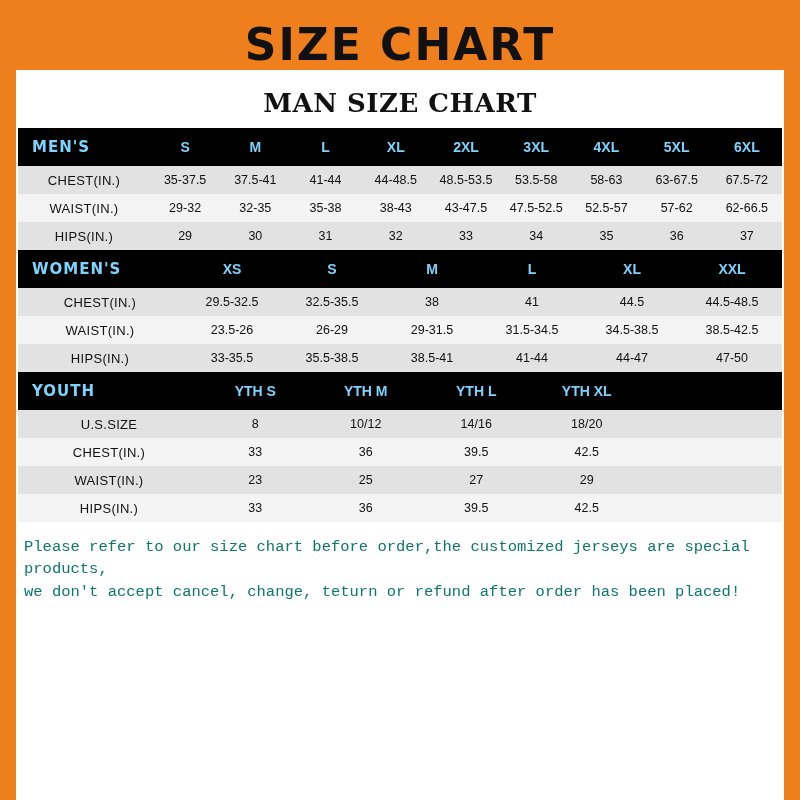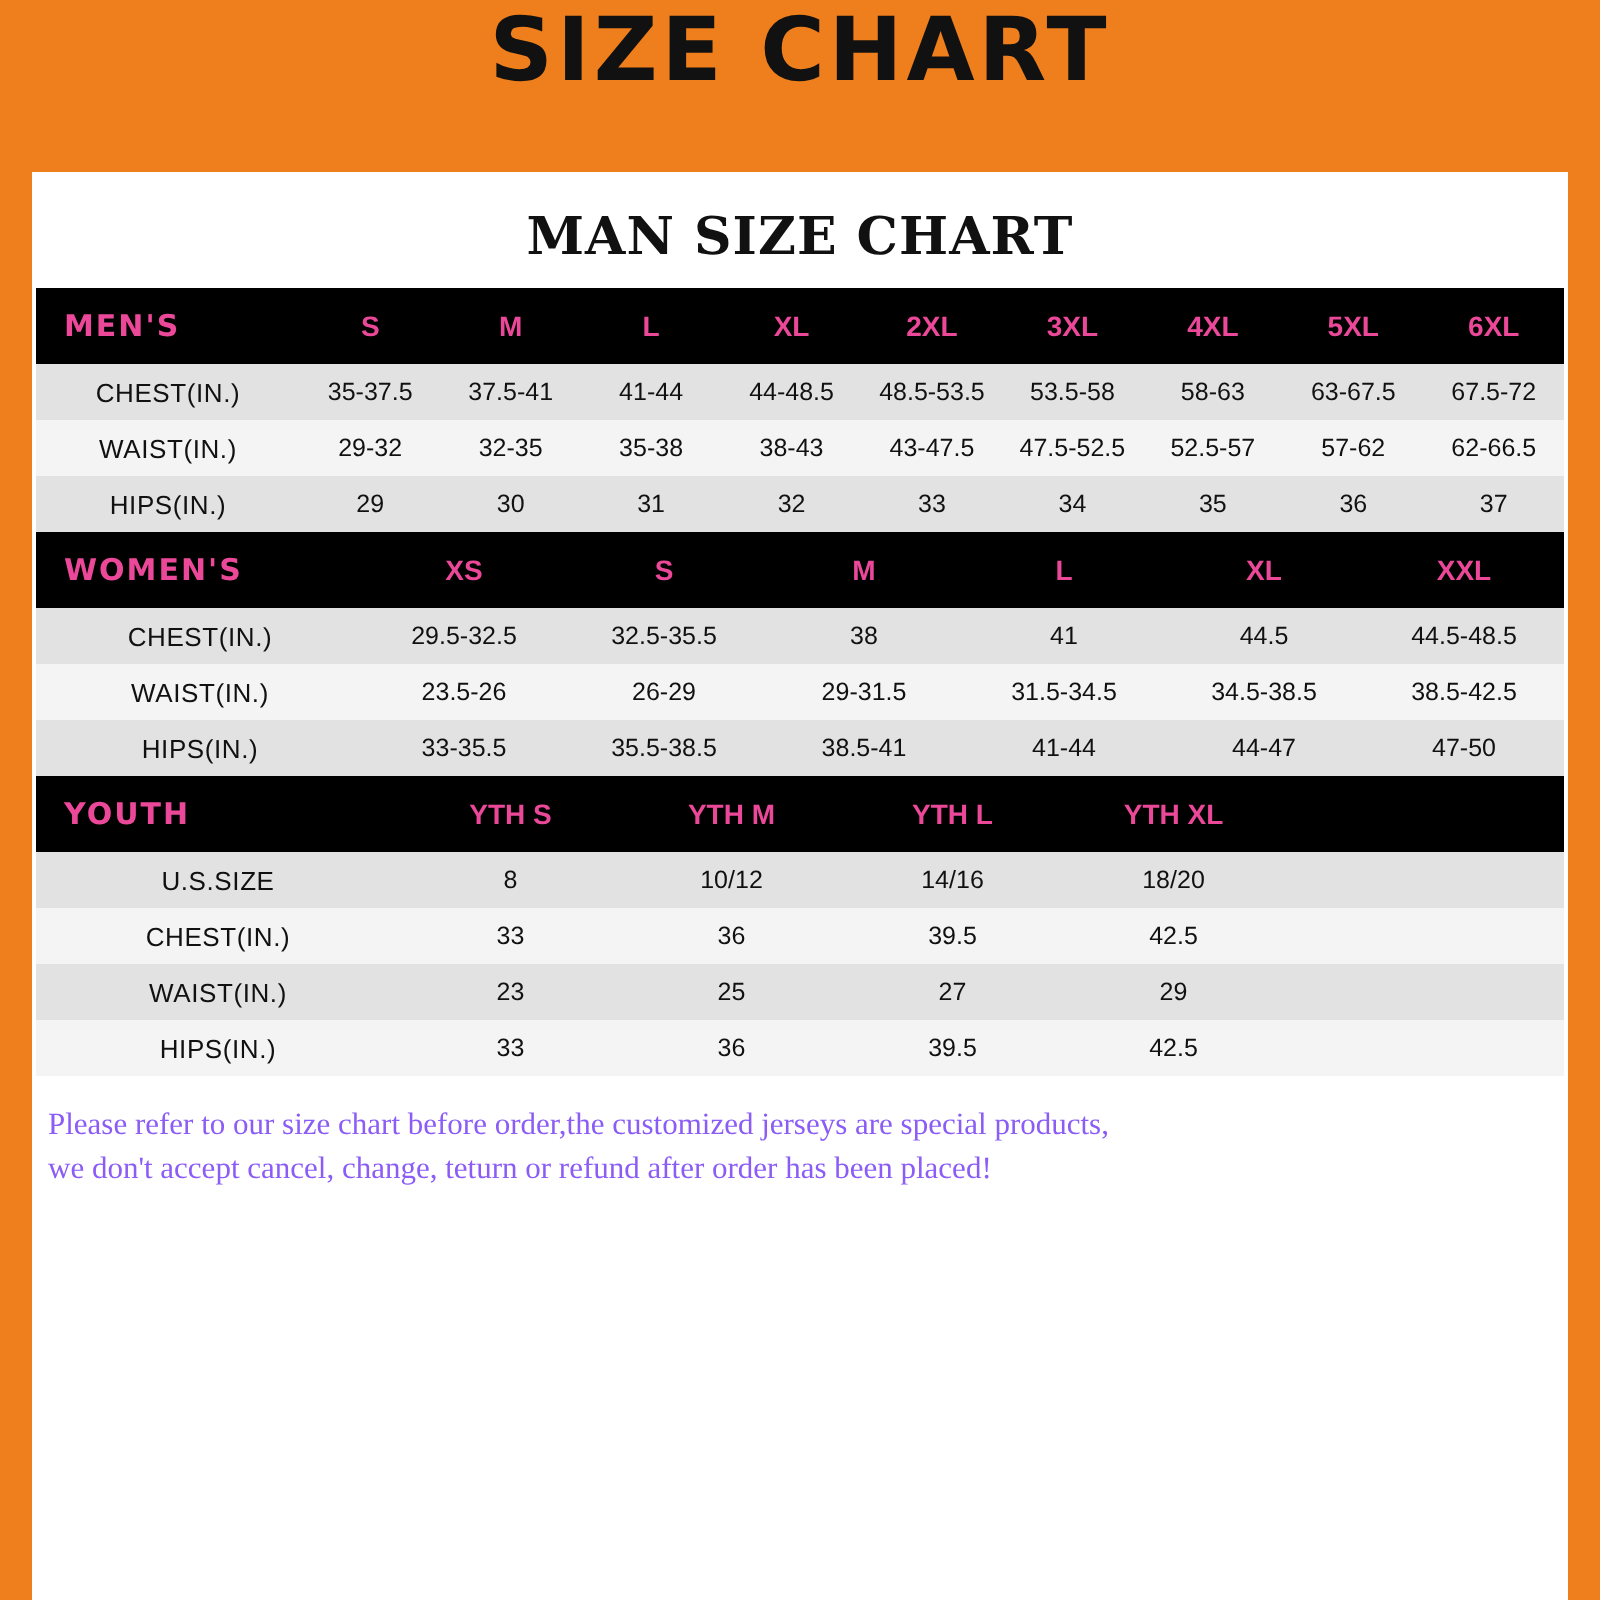--- a/index.html
+++ b/index.html
@@ -17,23 +17,23 @@
     position: relative;
     width: 800px;
     height: 800px;
     background: #fff;
     box-sizing: border-box;
     border-left: 16px solid #ee7f1c;
     border-right: 16px solid #ee7f1c;
   }
   .banner {
     background: #ee7f1c;
-    height: 86px;
+    height: 70px;
     display: flex;
-    align-items: flex-start;
+    align-items: flex-end;
     justify-content: center;
     margin: 0 -16px;
   }
   .banner-title {
     font-family: "DejaVu Sans", sans-serif;
     font-weight: bold;
     font-size: 44px;
     letter-spacing: 2px;
     color: #111;
   }
@@ -58,21 +58,21 @@
     text-align: center;
     font-size: 12.5px;
     color: #111;
     padding: 0;
     height: 28px;
     vertical-align: middle;
     font-family: "Liberation Sans", sans-serif;
   }
   table.chart thead th {
     background: #000;
-    color: #ec4899;
+    color: #7dd3fc;
     height: 38px;
     font-size: 14px;
     font-weight: bold;
   }
   table.chart thead th.rowhead {
     text-align: left;
     padding-left: 14px;
     font-family: "DejaVu Sans", sans-serif;
     font-size: 15px;
     letter-spacing: 1px;
@@ -81,25 +81,25 @@
     background: #e2e2e2;
   }
   table.chart tbody tr.even td {
     background: #f4f4f4;
   }
   table.chart tbody td.rowlabel {
     font-size: 13px;
     letter-spacing: 0.3px;
   }
   .footer-note {
-    color: #8b5cf6;
+    color: #0f766e;
     font-size: 15.5px;
     line-height: 1.45;
     padding: 14px 6px 0 6px;
-    font-family: Liberation Serif, serif;
+    font-family: Liberation Mono, monospace;
   }
 </style>
 </head>
 <body>
 
 <div class="page">
 
   <div class="banner">
     <div class="banner-title">SIZE CHART</div>
   </div>

